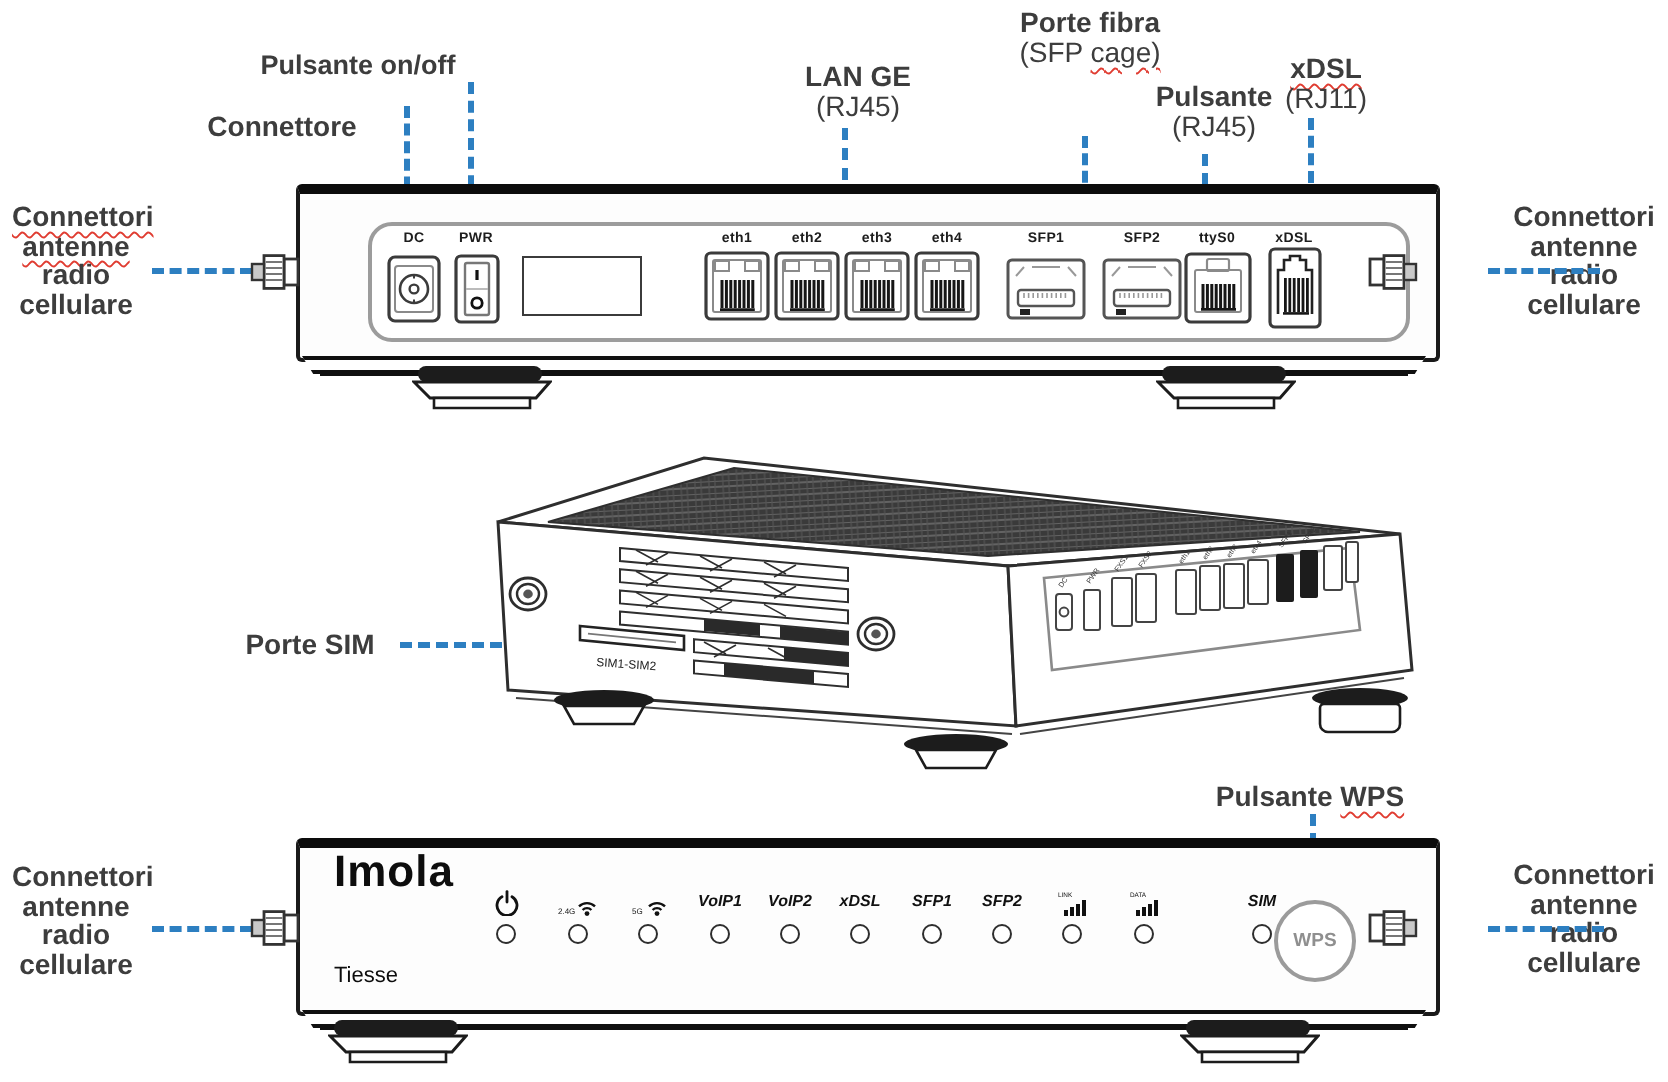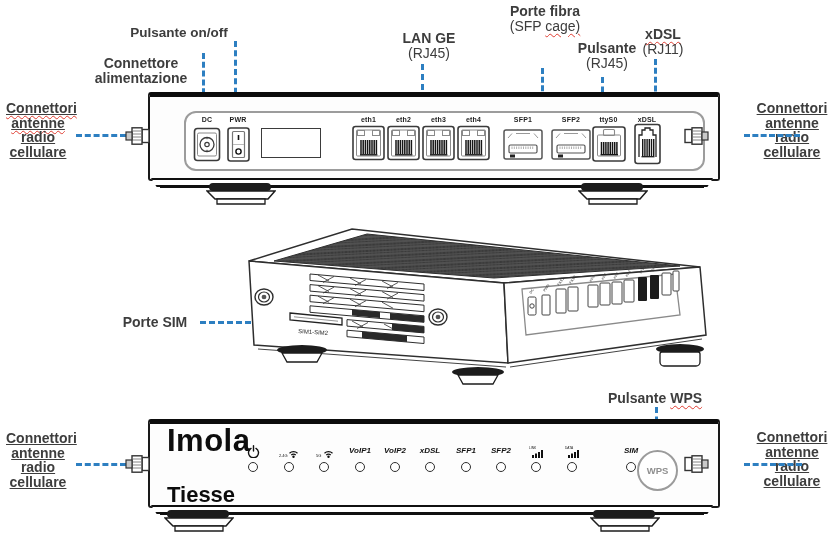--- a/index.html
+++ b/index.html
@@ -2,42 +2,42 @@
 <html><head>
 <meta charset="utf-8">
 <style>
   html,body{margin:0;padding:0;background:#fff;}
   #stage{position:relative;width:834px;height:541px;background:#ffffff;overflow:hidden;
          font-family:"Liberation Sans",sans-serif;}
   
   .lab{position:absolute;font-weight:700;color:#3d3d3d;font-size:14px;line-height:15px;}
   .lab .sub{font-weight:400;}
   .r{text-align:center;} .c{text-align:center;}
-  .corner{line-height:14.5px;text-decoration:underline;}
+  .corner{line-height:14.5px;}
   .sq{text-decoration-line:underline;text-decoration-style:wavy;
       text-decoration-color:#e03c31;text-decoration-thickness:1px;text-underline-offset:2px;}
   
   .dv{position:absolute;width:0;border-left:3px dashed #2d7fc1;}
   .dh{position:absolute;height:0;border-top:3px dashed #2d7fc1;}
   
   .body{position:absolute;left:148px;width:568px;height:82px;background:#fdfdfd;
         border:2px solid #1a1a1a;border-top:5px solid #0c0c0c;border-radius:3px;}
   .panel{position:absolute;left:184px;width:517px;height:56px;background:#fff;
          border:2px solid #9c9c9c;border-radius:12px;}
   .strip1{position:absolute;left:151px;width:562px;height:5px;background:#fff;
           border-top:2.5px solid #101010;border-bottom:2px solid #101010;
           clip-path:polygon(0 0,100% 0,99% 100%,1% 100%);}
   .strip2{position:absolute;left:160px;width:544px;height:0;border-top:2px solid #101010;}
   .blankplate{position:absolute;left:261px;width:58px;height:28px;border:1.5px solid #3b3b3b;background:#fff;}
   
   .port{position:absolute;top:115px;display:flex;flex-direction:column;align-items:center;}
   .plabel{font-size:7px;font-weight:600;color:#1d1d1d;letter-spacing:.2px;line-height:9px;}
   
-  .brand{position:absolute;left:167px;top:423px;font-size:31px;font-weight:700;color:#0d0d0d;letter-spacing:.5px;}
-  .maker{position:absolute;left:167px;top:482px;font-size:22px;font-weight:700;color:#0d0d0d;}
+  .brand{position:absolute;left:167px;top:423px;font-size:22px;font-weight:700;color:#0d0d0d;letter-spacing:.5px;}
+  .maker{position:absolute;left:167px;top:482px;font-size:11px;font-weight:400;color:#0d0d0d;}
   .led{position:absolute;top:444px;width:30px;display:flex;flex-direction:column;align-items:center;}
   .ledicon{height:14px;display:flex;align-items:flex-end;justify-content:center;}
   .ledtext{font-size:8px;font-weight:700;color:#111;line-height:14px;font-style:italic;}
   .leddot{width:8px;height:8px;border:1.6px solid #2e2e2e;border-radius:50%;margin-top:4px;background:#fff;}
   .wps{position:absolute;left:637px;top:450px;width:37px;height:37px;border:2px solid #9b9b9b;
        border-radius:50%;display:flex;align-items:center;justify-content:center;
        font-size:9.5px;font-weight:700;color:#8f8f8f;background:#fff;}
   .ant{position:absolute;width:26px;height:20px;}
   .foot{position:absolute;width:70px;height:22px;}
   svg{display:block;}
@@ -100,21 +100,20 @@
         <path d="M1 8 H69 L62 16 H9 Z" fill="#fff" stroke="#1c1c1c" stroke-width="1.5"></path>
         <path d="M11 16 h48 v5 h-48 z" fill="#fff" stroke="#1c1c1c" stroke-width="1.3"></path>
       </symbol>
     </defs>
   </svg>
 
   <div class="lab r" style="left:118px;top:25px;width:122px;font-size:13.5px">Pulsante on/off</div>
 
   <div class="lab r" style="left:80px;top:56px;width:122px">
     <div>Connettore</div>
-    <div>alimentazione</div>
   </div>
 
   <div class="lab c" style="left:395px;top:31px;width:68px">
     <div>LAN GE</div>
     <div class="sub">(RJ45)</div>
   </div>
 
   <div class="lab c" style="left:478px;top:4px;width:134px">
     <div>Porte fibra</div>
     <div class="sub"><span>(SFP </span><span class="sq">cage)</span></div>

